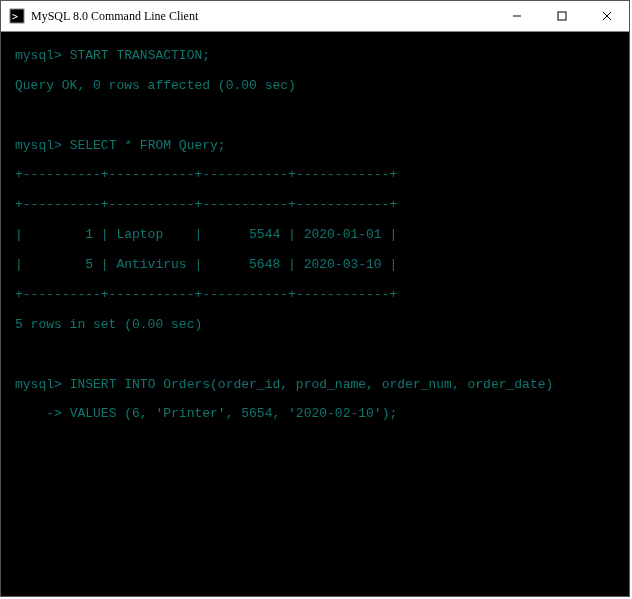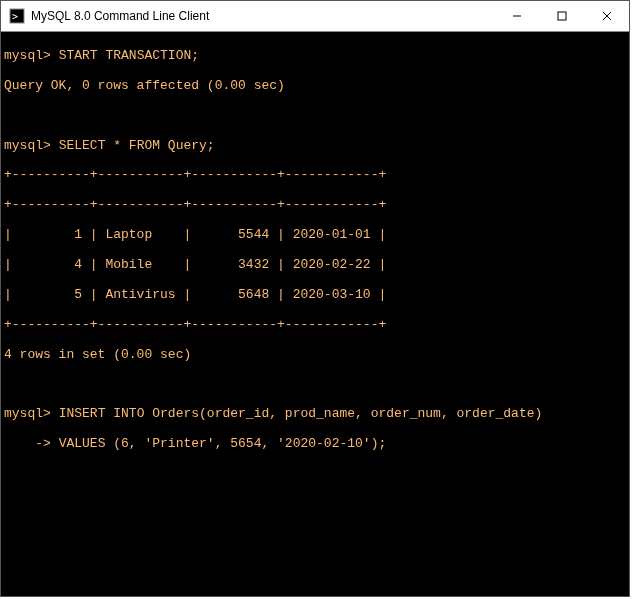--- a/index.html
+++ b/index.html
@@ -30,21 +30,21 @@
   .titlebar .icon {
     width: 16px;
     height: 16px;
     margin: 0 6px 0 8px;
     display: inline-flex;
     align-items: center;
     justify-content: center;
   }
   .titlebar .title {
     flex: 1;
-    font-family: Liberation Sans, sans-serif;
+    font-family: Liberation Serif, serif;
     font-size: 12px;
     color: #000;
   }
   .titlebar .controls {
     display: flex;
     height: 100%;
   }
   .titlebar .ctrl {
     width: 45px;
     height: 100%;
@@ -53,22 +53,22 @@
     justify-content: center;
     font-family: "Segoe UI", Arial, sans-serif;
     font-size: 13px;
     color: #000;
     cursor: default;
   }
   .titlebar .ctrl svg { pointer-events: none; }
   .terminal {
     flex: 1;
     background: #000;
-    color: #fdba74;
-    padding: 2px 3px;
+    color: #0f766e;
+    padding: 2px 14px;
     white-space: pre;
     line-height: 1.15;
     overflow: hidden;
     letter-spacing: 0;
   }
   .terminal .ln { display: block; min-height: 1.15em; }
 </style>
 </head>
 <body>
 
@@ -101,24 +101,23 @@
     </div>
   </div>
   <div class="terminal">
 <span class="ln"><span>mysql&gt;</span> <span>START TRANSACTION;</span></span>
 <span class="ln">Query OK, 0 rows affected (0.00 sec)</span>
 <span class="ln"> </span>
 <span class="ln"><span>mysql&gt;</span> <span>SELECT * FROM Query;</span></span>
 <span class="ln">+----------+-----------+-----------+------------+</span>
 <span class="ln">+----------+-----------+-----------+------------+</span>
 <span class="ln">|        1 | Laptop    |      5544 | 2020-01-01 |</span>
-<span class="ln">|        4 | Mobile    |      3432 | 2020-02-22 |</span>
 <span class="ln">|        5 | Antivirus |      5648 | 2020-03-10 |</span>
 <span class="ln">+----------+-----------+-----------+------------+</span>
-<span class="ln">4 rows in set (0.00 sec)</span>
+<span class="ln">5 rows in set (0.00 sec)</span>
 <span class="ln"> </span>
 <span class="ln"><span>mysql&gt;</span> <span>INSERT INTO Orders(order_id, prod_name, order_num, order_date)</span></span>
 <span class="ln"><span>    -&gt;</span> <span>VALUES (6, 'Printer', 5654, '2020-02-10');</span></span>
 <span class="ln"> </span>
 
 
 
 
 
 

